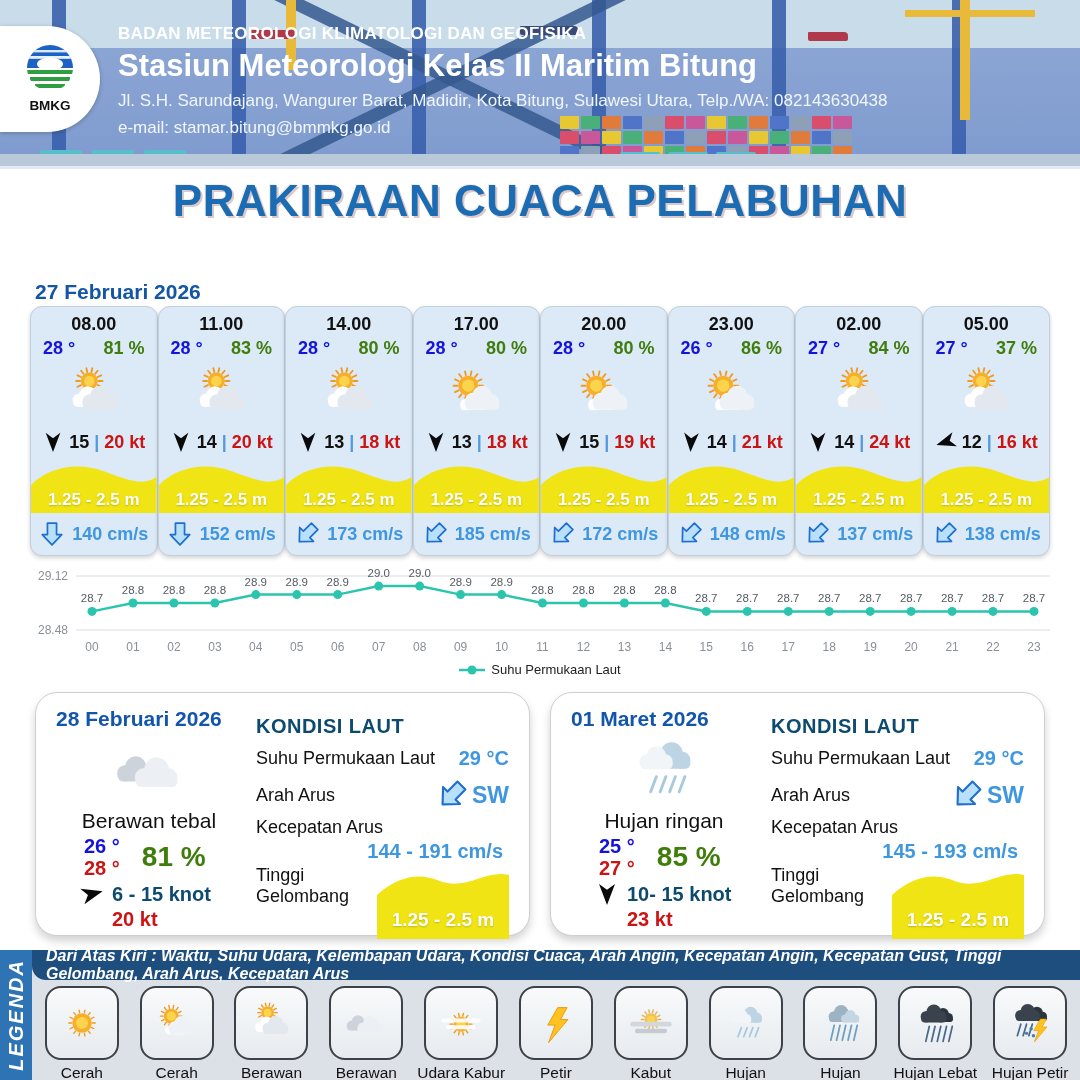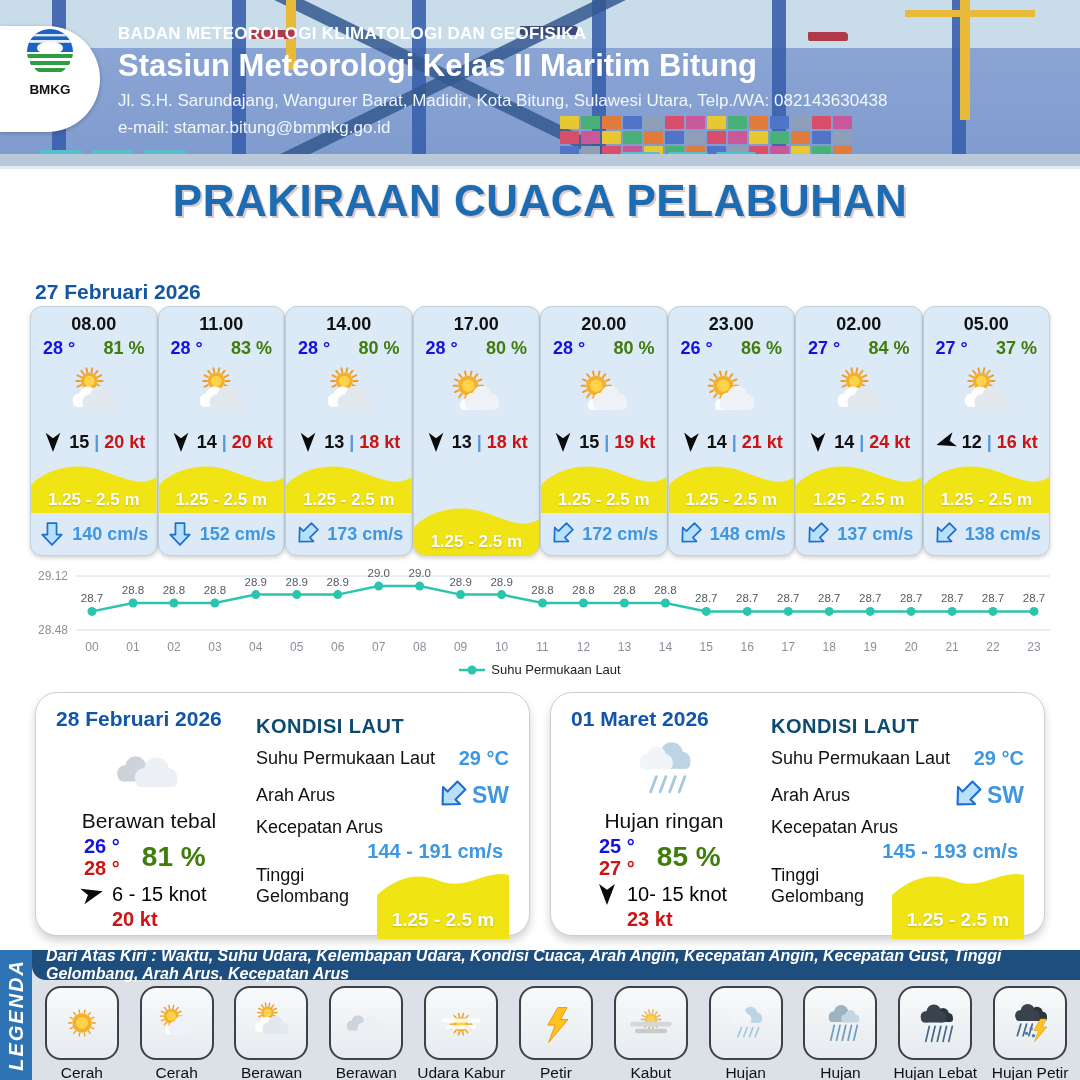--- a/index.html
+++ b/index.html
@@ -9,21 +9,21 @@
   
   .header{position:absolute;top:0;left:0;width:1080px;height:166px;overflow:hidden;
           background:linear-gradient(#8fa9d6,#7f9bce);border-bottom:3px solid #dfeaf5;}
   .hdr-sky{position:absolute;top:0;left:0;width:100%;height:48px;background:#c9dcea;}
   .hdr-floor{position:absolute;bottom:0;left:0;width:100%;height:12px;background:#b9c9da;}
   .hdr-text{position:absolute;left:118px;top:24px;z-index:5;}
   .hdr-agency{font-size:17px;font-weight:bold;color:#fff;letter-spacing:.3px;}
   .hdr-station{font-size:31px;font-weight:bold;color:#fff;margin-top:4px;}
   .hdr-address,.hdr-email{font-size:17px;color:#f1f6fb;margin-top:7px;}
   .logo-pill{position:absolute;left:0;top:26px;width:100px;height:106px;background:#fff;
-             border-radius:0 55px 55px 0;z-index:6;display:flex;justify-content:center;
+             border-radius:0 55px 55px 0;z-index:6;display:flex;align-items:center;justify-content:center;
              box-shadow:0 1px 4px rgba(0,0,0,.25);}
 
   
   .title-main{position:absolute;top:176px;left:0;width:100%;text-align:center;
               font-size:44px;font-weight:800;letter-spacing:.5px;color:#1c6cb3;
               text-shadow:2px 2px 0 #dcc8c8, -1px -1px 0 #f3ece9;}
   .title-sub{position:absolute;top:222px;left:0;width:100%;text-align:center;
              font-size:30px;font-weight:bold;color:#4aa0e2;}
   .validity{position:absolute;top:258px;left:0;width:100%;display:flex;justify-content:center;gap:70px;font-size:19px;}
   .validity b{font-weight:bold;}
@@ -73,21 +73,21 @@
   .dicon{height:78px;display:flex;align-items:center;justify-content:center;}
   .dicon svg{width:110px;height:76px;}
   .dcond{font-size:21px;color:#111;text-align:center;margin-top:2px;}
   .dtemps{display:flex;align-items:center;gap:22px;padding-left:28px;margin-top:2px;}
   .dtcol{display:flex;flex-direction:column;line-height:1.1;}
   .tmin{color:#1412dd;font-weight:bold;font-size:20px;}
   .tmax{color:#cc1414;font-weight:bold;font-size:20px;}
   .dhum{color:#3f7d0c;font-weight:bold;font-size:28px;}
   .dwind{display:flex;align-items:center;gap:8px;padding-left:24px;margin-top:3px;}
   .dwind .dart{width:24px;height:24px;}
-  .dws{font-size:20px;font-weight:normal;color:#000000;}
+  .dws{font-size:20px;font-weight:bold;color:#0c4a6e;}
   .dgust{color:#cc1414;font-weight:bold;font-size:20px;padding-left:56px;margin-top:2px;}
   .dright{width:56%;display:flex;flex-direction:column;padding-left:14px;}
   .ktitle{font-size:20px;font-weight:bold;color:#0c4a6e;letter-spacing:.5px;margin-top:8px;}
   .krow{display:flex;justify-content:space-between;align-items:center;margin-top:9px;}
   .klab{font-size:18px;color:#111;}
   .kval{font-size:20px;font-weight:bold;color:#3f97e0;}
   .kdir{display:flex;align-items:center;gap:4px;font-size:23px;font-weight:bold;color:#3f97e0;}
   .kdir .curarrow{width:32px;height:32px;}
   .kspeedrow{display:block;margin-top:6px;}
   .kspeed{display:block;text-align:right;padding-right:6px;margin-top:2px;}
@@ -467,20 +467,28 @@
           </span>
           <span class="ws">13</span>
           <span class="sep">|</span>
           <span class="gust">18 kt</span>
         </div>
         <div class="hwave">
           <svg class="wavesvg" viewBox="0 0 122 52" preserveAspectRatio="none">
             <path d="M0 24 C20 4 48 2 70 10 C92 18 108 26 122 16 L122 52 L0 52 Z" fill="#f0e414"></path>
           </svg>
           <span class="wtext">1.25 - 2.5 m</span>
+        </div>
+        <div class="hcur">
+          <span class="curarrow">
+            <svg viewBox="0 0 24 24" style="transform:rotate(225deg)">
+              <path d="M12 2 L21 11.5 L16.2 11.5 L16.2 22 L7.8 22 L7.8 11.5 L3 11.5 Z" fill="#b8e0fb" stroke="#1e6fd0" stroke-width="1.6" stroke-linejoin="round"></path>
+            </svg>
+          </span>
+          <span class="curval">185 cm/s</span>
         </div>
       </div>
       <div class="hcard">
         <div class="htime">20.00</div>
         <div class="hth">
           <span class="temp">28 °</span>
           <span class="hum">80 %</span>
         </div>
         <div class="hicon">
           <svg viewBox="0 0 100 80">

